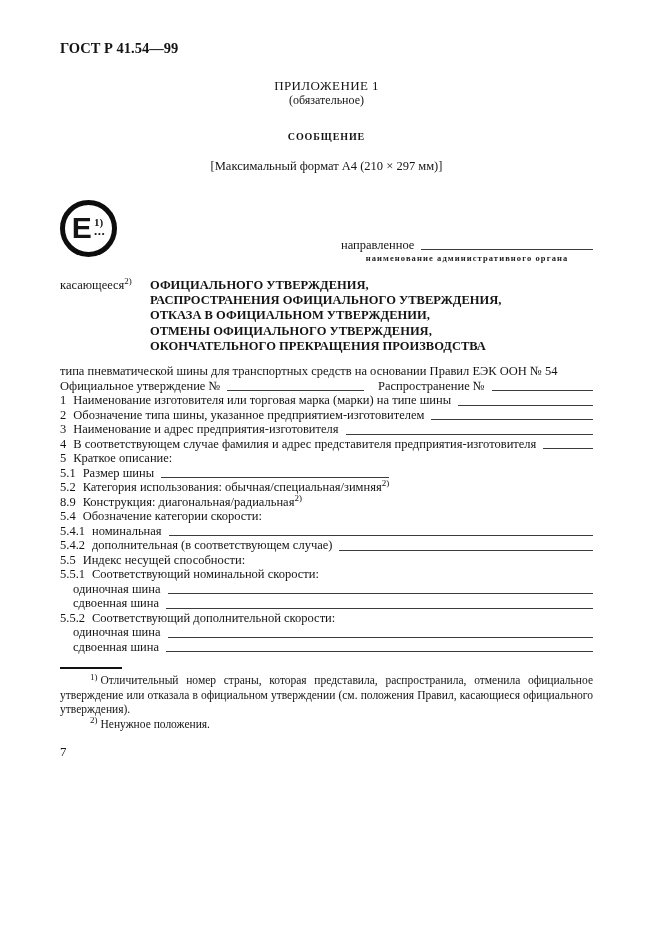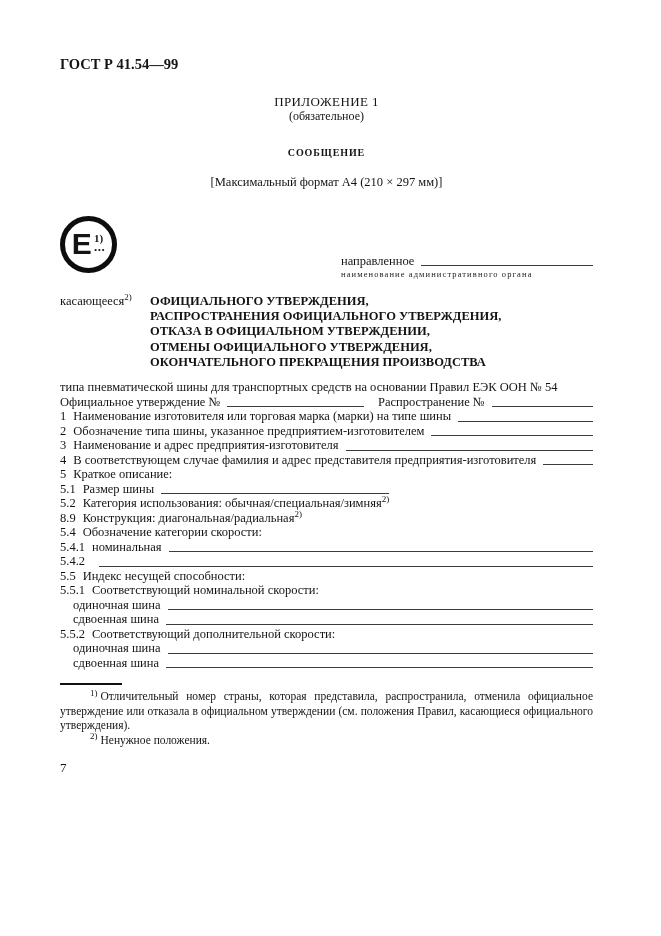--- a/index.html
+++ b/index.html
@@ -1,19 +1,19 @@
 <!DOCTYPE html>
 <html lang="ru"><head>
 <meta charset="utf-8">
 <style>
   html,body { margin:0; padding:0; background:#ffffff; }
   .page {
     position:relative; box-sizing:border-box;
     width:661px; height:936px;
-    padding:56px 68px 0 60px;
+    padding:40px 68px 0 60px;
     background:#fff; color:#141414;
     font-family:"Liberation Serif","DejaVu Serif",serif;
     font-size:12.5px; line-height:1.16;
     overflow:hidden;
   }
   .center { text-align:center; }
   .gost-header { font-weight:bold; font-size:14.5px; }
   .annex { margin-top:21px; font-size:13px; letter-spacing:.4px; }
   .annex-note { margin-top:1px; font-size:12px; }
   .message { margin-top:23px; font-weight:bold; font-size:10px; letter-spacing:.9px; }
@@ -24,21 +24,21 @@
     width:47px; height:47px; border:5px solid #0d0d0d; border-radius:50%;
     display:flex; align-items:center; justify-content:center; gap:2px; flex:none;
   }
   .e-letter { font-family:"Liberation Sans","DejaVu Sans",sans-serif; font-weight:bold; font-size:30px; line-height:1; }
   .e-col { display:flex; flex-direction:column; align-items:flex-start; margin-top:-6px; }
   .e-sup { font-weight:bold; font-size:11px; line-height:1; }
   .e-dots { font-weight:bold; font-size:13px; line-height:.45; letter-spacing:.5px; }
 
   .addressed { width:252px; position:relative; top:7px; }
   .a-line { display:flex; align-items:flex-end; white-space:nowrap; }
-  .a-caption { font-size:8.5px; letter-spacing:1.1px; margin-top:2px; text-align:left; color:#222; }
+  .a-caption { font-size:8.5px; letter-spacing:1.1px; margin-top:2px; text-align:center; color:#222;font-weight:bold; }
 
   .fill { flex:1; border-bottom:1px solid #3c3c3c; margin:0 0 2px 7px; min-width:25px; }
   .fill-fixed { flex:none; width:228px; }
 
   .concerning { margin-top:21px; display:flex; }
   .c-label { width:90px; flex:none; }
   .c-list { font-weight:bold; line-height:15.3px; }
 
   .intro { margin-top:10px; }
 
@@ -148,20 +148,21 @@
     <span class="num">5.4</span>
     <span>Обозначение категории скорости:</span>
   </div>
   <div class="row">
     <span class="num">5.4.1</span>
     <span>номинальная</span>
     <span class="fill"></span>
   </div>
   <div class="row">
     <span class="num">5.4.2</span>
+    <span>дополнительная (в соответствующем случае)</span>
     <span class="fill"></span>
   </div>
   <div class="row">
     <span class="num">5.5</span>
     <span>Индекс несущей способности:</span>
   </div>
   <div class="row">
     <span class="num">5.5.1</span>
     <span>Соответствующий номинальной скорости:</span>
   </div>

